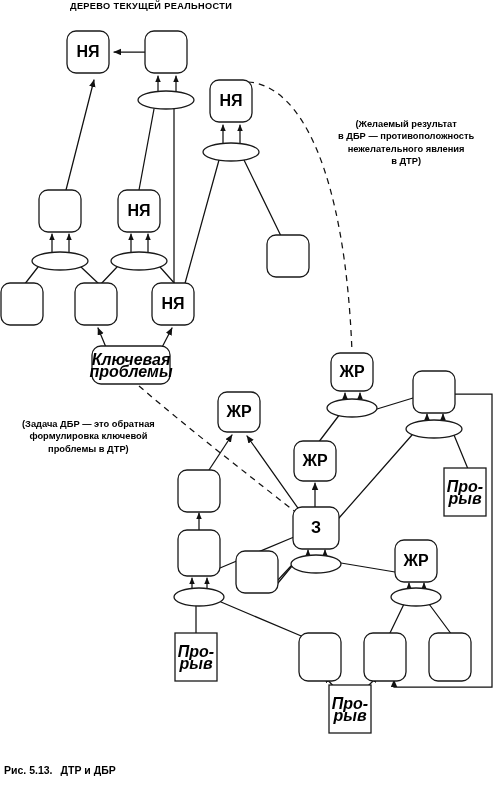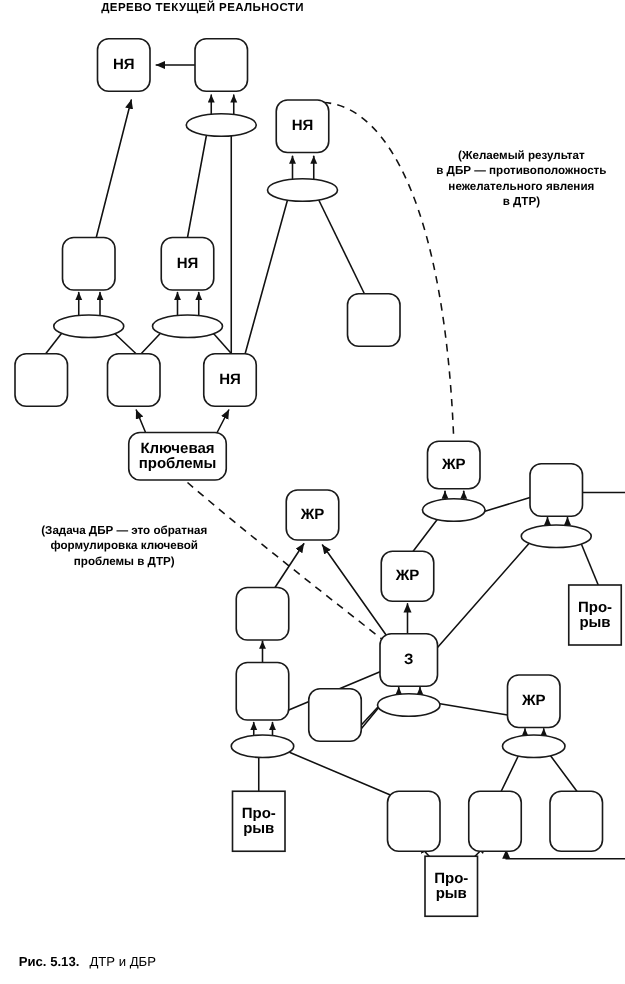--- a/index.html
+++ b/index.html
@@ -1,50 +1,50 @@
 <!DOCTYPE html>
 <html><head>
 <meta charset="utf-8">
 <style>
   html,body{margin:0;padding:0;background:#ffffff;}
   body{
     width:500px;height:787px;position:relative;overflow:hidden;
     font-family:"Liberation Sans","DejaVu Sans",sans-serif;
     color:#000;
   }
-  #stage{position:absolute;left:11px;top:0;width:476px;height:787px;}
+  #stage{position:absolute;left:0;top:0;width:476px;height:787px;}
   svg#canvas{position:absolute;left:0;top:0;width:500px;height:787px;}
 
   .ttl{
     position:absolute;font-weight:bold;font-size:9.2px;letter-spacing:.35px;
     white-space:nowrap;
   }
   #title-crt{left:70px;top:1px;}
   #title-frt{left:268px;top:738px;}
 
   .note{
     position:absolute;font-size:9.3px;line-height:12.4px;text-align:center;
     font-weight:600;white-space:nowrap;
   }
   #note-top{left:338px;top:118px;}
   #note-left{left:22px;top:418px;}
 
   #caption{
     position:absolute;left:4px;top:764px;font-size:10.5px;white-space:nowrap;
   }
   #caption b{font-weight:bold;}
-  #caption span.cap-txt{font-weight:normal;margin-left:8px;}
+  #caption span.cap-txt{font-weight:bold;margin-left:8px;}
 
   .nodelbl{
-    position:absolute;font-size:12px;font-weight:600;text-align:center;
+    position:absolute;font-size:16px;font-weight:600;text-align:center;
     line-height:11.5px;white-space:nowrap;
     transform:translate(-50%,-50%);
     pointer-events:none;
   }
-  .nodelbl.two{line-height:11.5px;}
+  .nodelbl.two{line-height:11.5px;font-style:italic;}
 </style>
 </head>
 <body>
 
 <div id="stage">
 
   <svg id="canvas" viewBox="0 0 500 787">
     <defs>
       <marker id="arr" markerWidth="7" markerHeight="7" refX="5.6" refY="2.6" orient="auto" markerUnits="strokeWidth">
         <path d="M0,0 L6,2.6 L0,5.2 z" fill="#111"></path>

